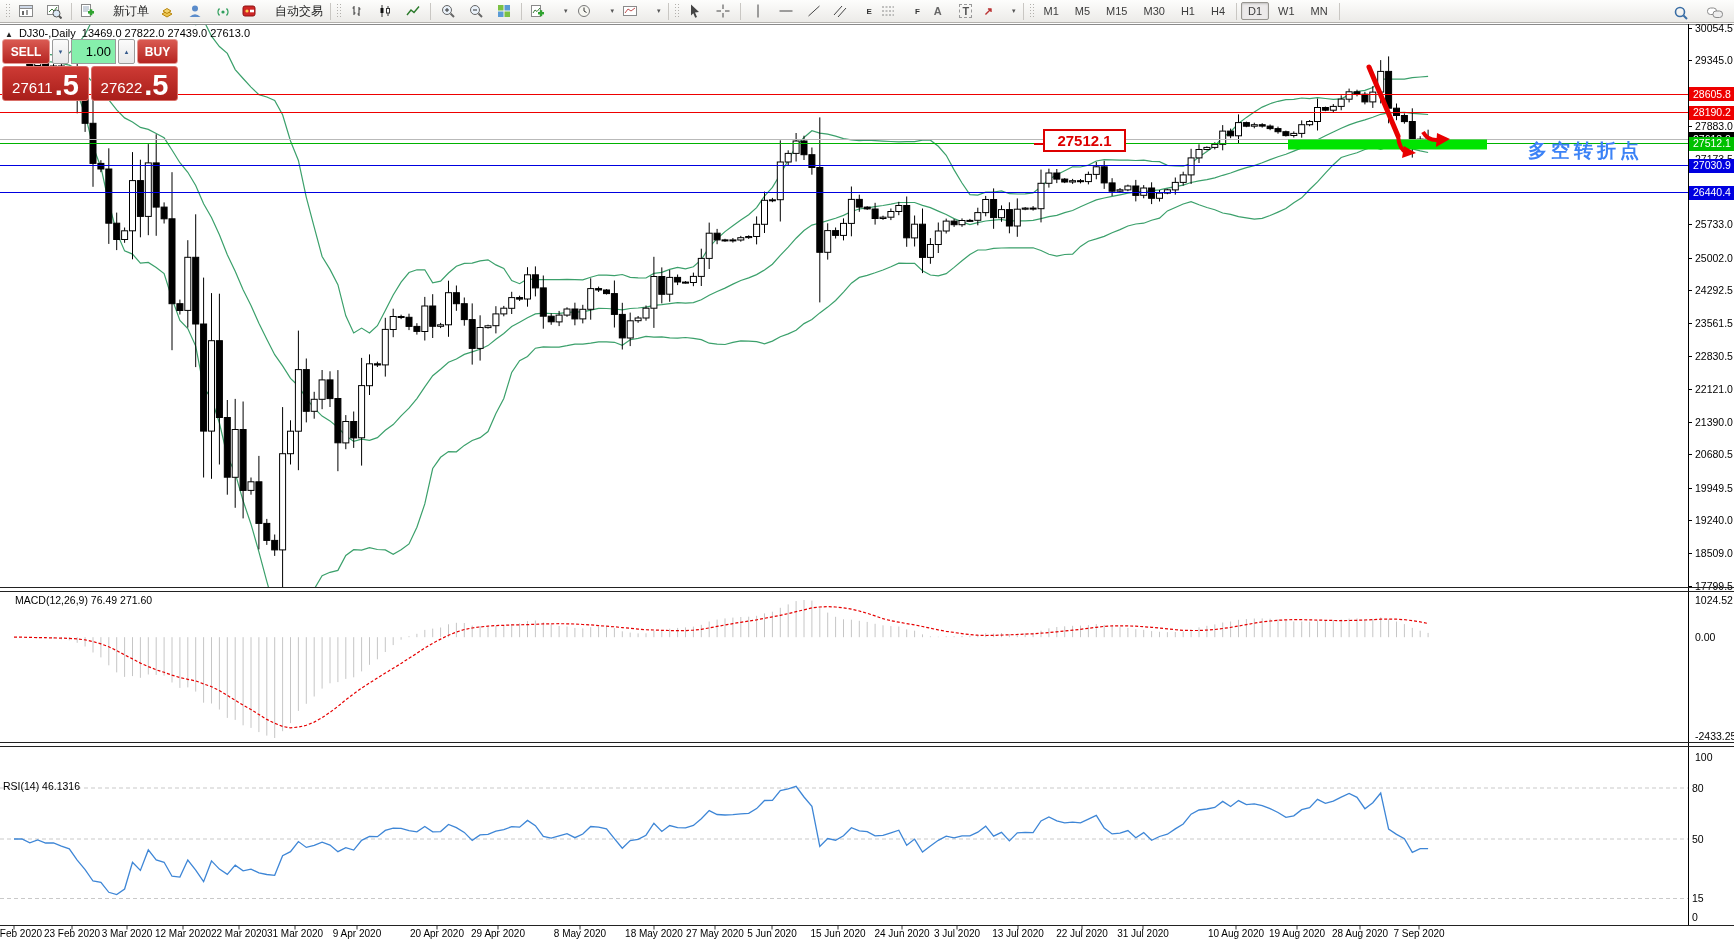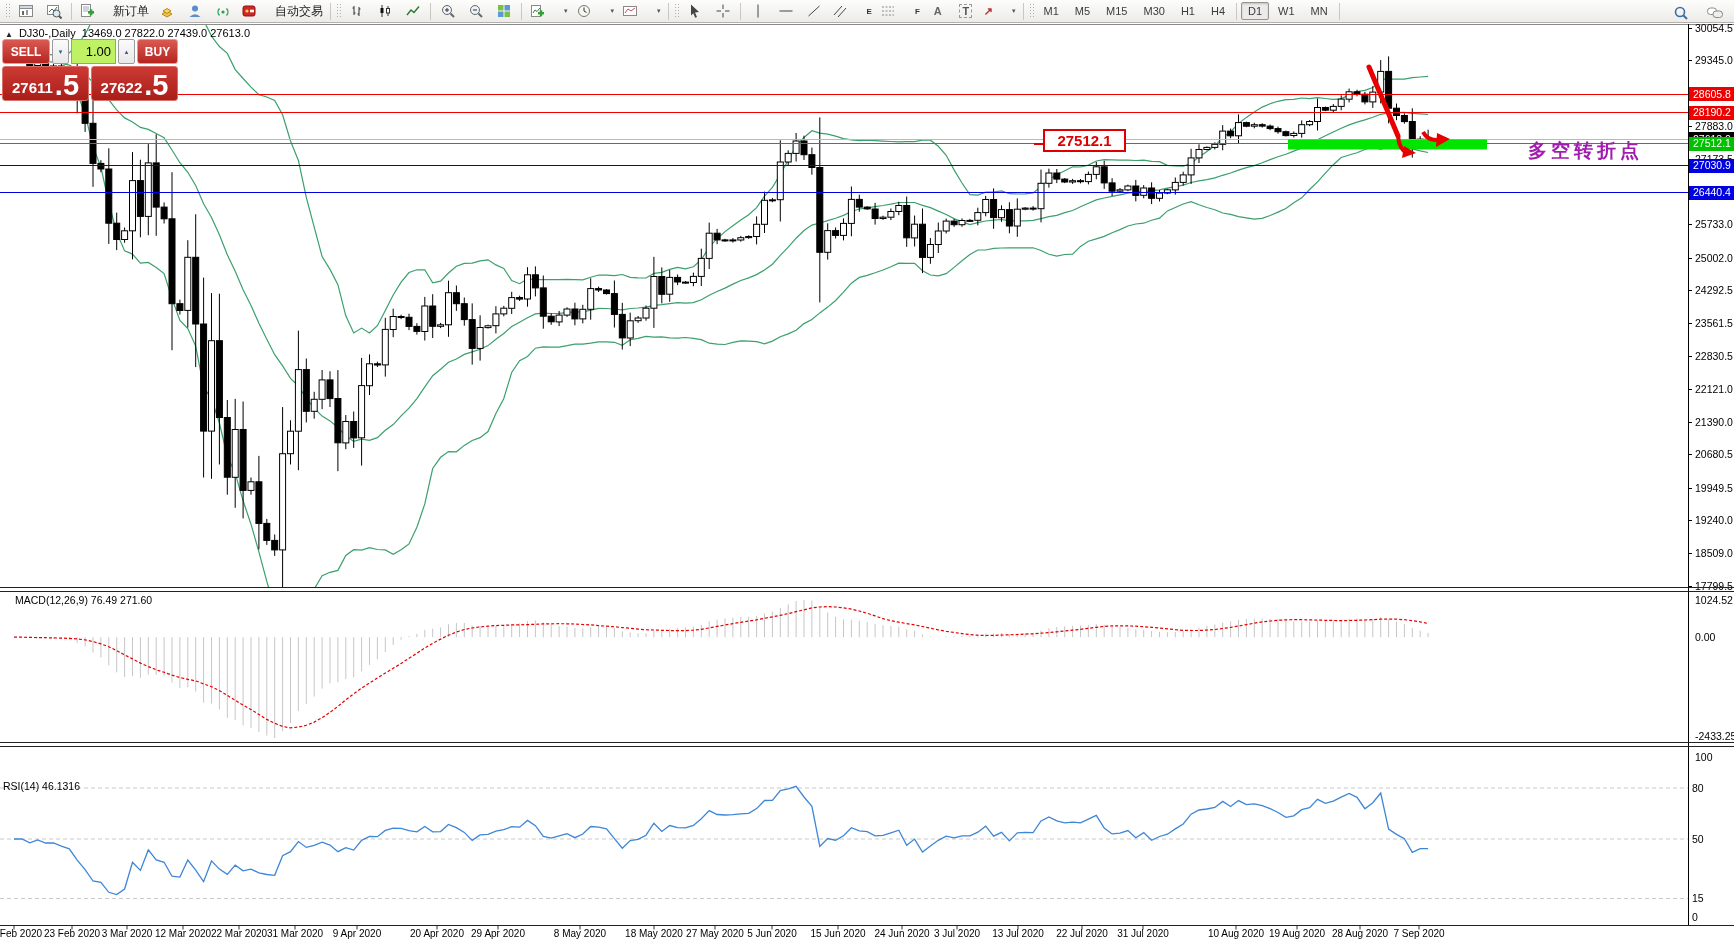--- a/index.html
+++ b/index.html
@@ -29,36 +29,36 @@
   .chart-title .sym{font-weight:normal}
 
   
   .oct{position:absolute;left:2px;top:39px;width:176px;z-index:12}
   .oct-row1{display:flex;gap:2px;height:25px}
   .oct-btn{background:linear-gradient(#da5a52,#b52521);border:1px solid #e49a94;border-radius:3px;
      color:#fff;font-size:12px;font-weight:bold;display:flex;align-items:center;justify-content:center}
   .oct-sell{width:46px}.oct-buy{flex:1}
   .oct-spin{width:15px;background:linear-gradient(#fbfbfb,#e8e8e8);border:1px solid #9b9b9b;border-radius:2px;
      display:flex;align-items:center;justify-content:center;font-size:7px;color:#365a8c}
-  .oct-vol{flex:1;background:#bef264;border:1px solid #9b9b9b;display:flex;align-items:center;
+  .oct-vol{flex:1;background:#86efac;border:1px solid #9b9b9b;display:flex;align-items:center;
      justify-content:flex-end;padding-right:4px;font-size:13px;color:#000}
   .oct-row2{display:flex;gap:2px;height:35px;margin-top:2px}
   .oct-price{flex:1;background:linear-gradient(#cd3a34,#a91e1a);border:1px solid #d96f68;border-radius:3px;
      color:#fff;display:flex;align-items:flex-end;justify-content:center;gap:2px;padding-bottom:2px}
-  .oct-price .big{font-size:15px;font-weight:bold;line-height:20px}
+  .oct-price .big{font-size:15px;font-weight:normal;line-height:20px}
   .oct-price .pip{font-size:29px;font-weight:bold;line-height:26px}
 
   
   .pane-label{position:absolute;z-index:8;font-size:10.5px;color:#000}
 
   
   .price-box{position:absolute;left:1043px;top:129px;width:79px;height:19px;z-index:9;
      border:2px solid #dd0000;background:#fff;color:#dd0000;font-size:15px;font-weight:bold;
      display:flex;align-items:center;justify-content:center}
-  .turn-text{position:absolute;left:1528px;top:138px;z-index:9;color:#a21caf;font-size:19px;
+  .turn-text{position:absolute;left:1528px;top:138px;z-index:9;color:#3b82f6;font-size:19px;
      font-weight:bold;letter-spacing:4px;white-space:nowrap}
 
   svg text{font-family:"Liberation Sans",sans-serif}
   #chart-canvas{position:absolute;left:0;top:0;z-index:1}
 </style>
 </head>
 <body>
 
 <div class="toolbar">
   <span class="tb-handle"></span>

